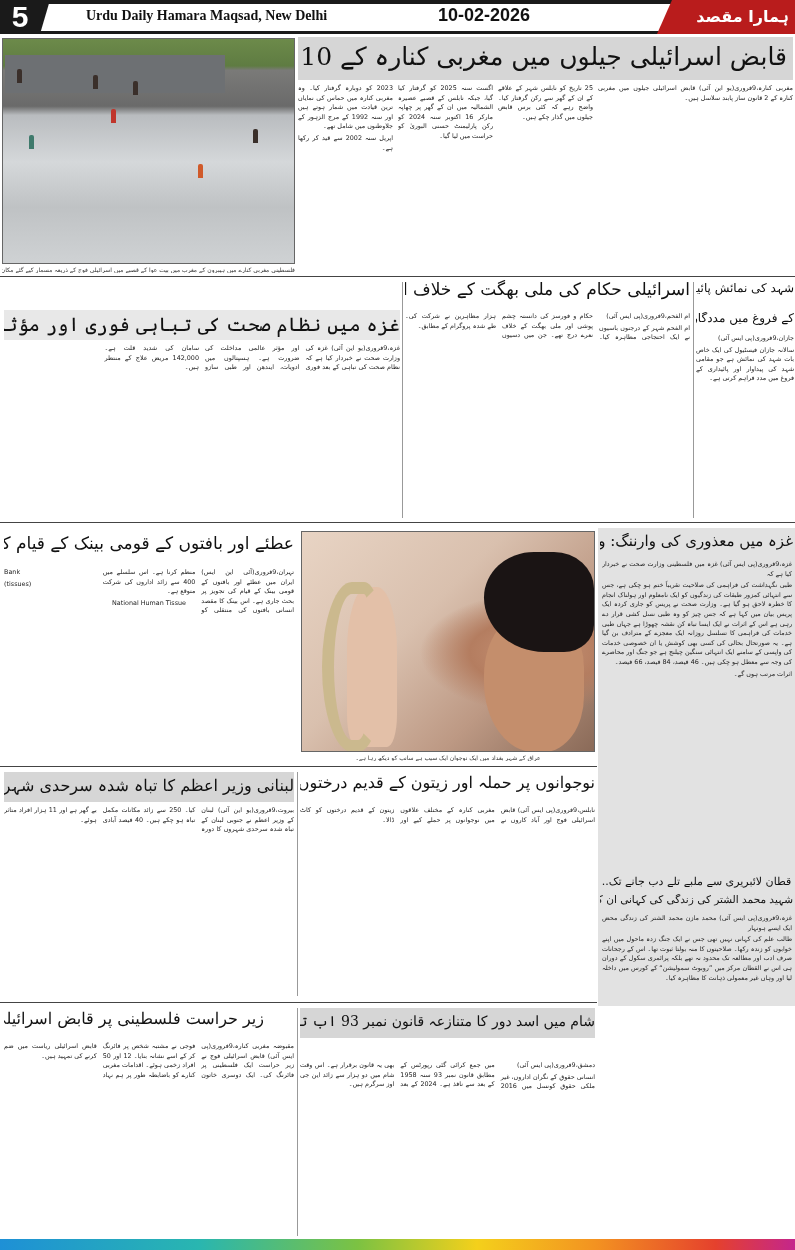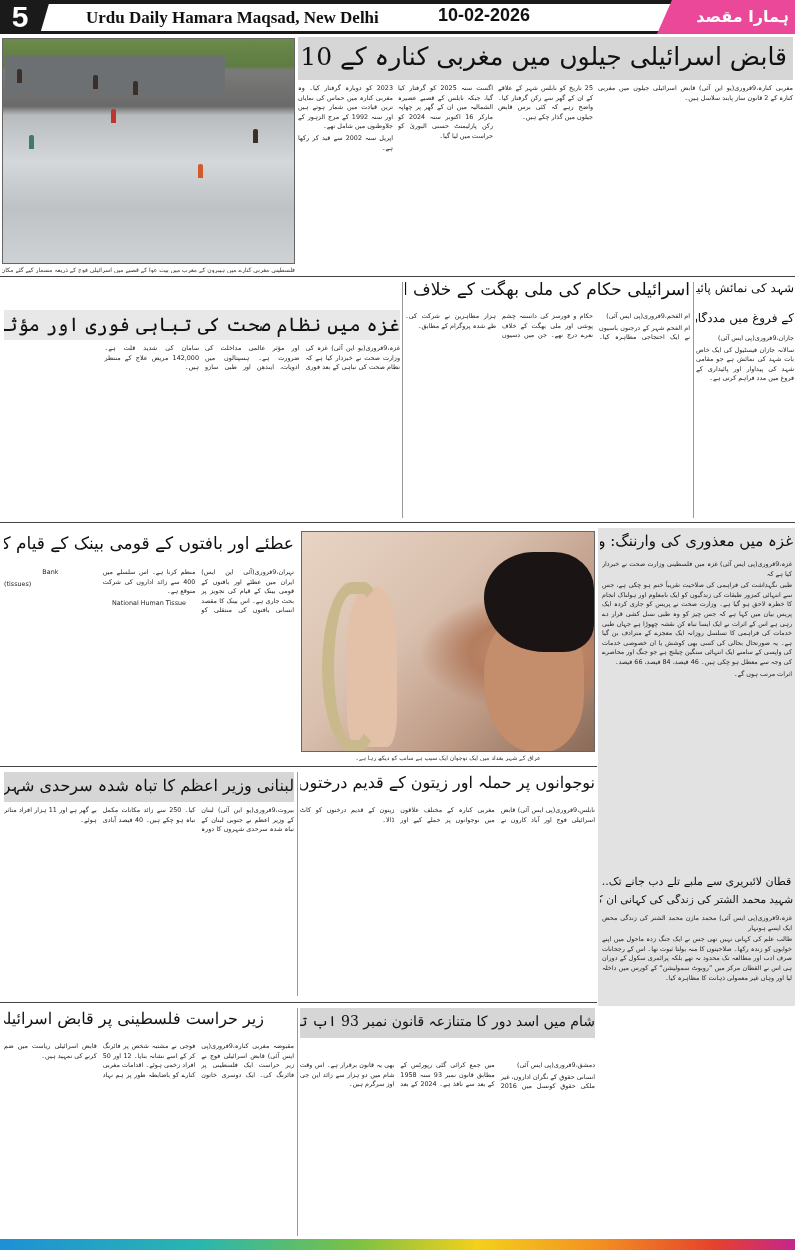--- a/index.html
+++ b/index.html
@@ -1,22 +1,22 @@
 <!DOCTYPE html>
 <html><head>
 <meta charset="utf-8">
 <style>
   *{box-sizing:border-box;margin:0;padding:0;}
   body{width:795px;height:1250px;background:#fff;font-family:"DejaVu Sans",sans-serif;position:relative;overflow:hidden;color:#111;}
   .masthead{position:absolute;left:0;top:0;width:795px;height:34px;background:#fff;border-bottom:3px solid #1a1a1a;}
   .mh-topbar{position:absolute;left:0;top:0;width:795px;height:4px;background:#1a1a1a;}
   .page-num{position:absolute;left:0;top:0;width:50px;height:34px;background:#1a1a1a;color:#fff;font-family:"Liberation Sans",sans-serif;font-weight:bold;font-size:30px;line-height:34px;text-align:center;clip-path:polygon(0 0,100% 0,80% 100%,0 100%);padding-right:10px;}
-  .pub-name{position:absolute;left:86px;top:8px;font-family:"Liberation Serif",serif;font-weight:bold;font-size:17px;}
+  .pub-name{position:absolute;left:86px;top:8px;font-family:"Liberation Serif",serif;font-weight:bold;font-size:14px;}
   .pub-date{position:absolute;left:438px;top:5px;font-family:"Liberation Sans",sans-serif;font-weight:bold;font-size:18px;}
-  .logo{position:absolute;right:0;top:0;width:150px;height:34px;background:#ec4899;color:#fff;font-size:16px;font-weight:bold;line-height:34px;text-align:right;padding-right:6px;clip-path:polygon(18% 0,100% 0,100% 100%,8% 100%);direction:rtl;}
+  .logo{position:absolute;right:0;top:0;width:150px;height:34px;background:#b91c1c;color:#fff;font-size:16px;font-weight:bold;line-height:34px;text-align:right;padding-right:6px;clip-path:polygon(18% 0,100% 0,100% 100%,8% 100%);direction:rtl;}
 
   .photo{position:absolute;overflow:hidden;border:1px solid #666;}
   .caption{position:absolute;font-size:6px;color:#333;direction:rtl;text-align:center;white-space:nowrap;overflow:hidden;}
   .headline{position:absolute;direction:rtl;font-family:"DejaVu Serif",serif;color:#111;white-space:nowrap;overflow:hidden;line-height:1.1;}
   .hl-grey{background:#d6d6d6;}
   .col{position:absolute;direction:rtl;font-size:6.4px;line-height:9.6px;color:#222;text-align:justify;overflow:hidden;}
   .col p{margin-bottom:2px;}
   .rule-v{position:absolute;width:1px;background:#999;}
   .rule-h{position:absolute;height:1px;background:#999;}
   .grey-panel{position:absolute;background:#e2e2e2;}
@@ -97,21 +97,21 @@
   <p>جازان،9فروری(پی ایس آئی)</p>
   <p>سالانہ جازان فیسٹیول کی ایک خاص بات شہد کی نمائش ہے جو مقامی شہد کی پیداوار اور پائیداری کے فروغ میں مدد فراہم کرتی ہے۔</p>
 </div>
 
 <div class="rule-h" style="left:0;top:522px;width:795px;background:#444;"></div>
 
 <div class="headline" style="left:4px;top:534px;width:290px;height:30px;font-size:17px;text-align:center;">عطئے اور بافتوں کے قومی بینک کے قیام کی تجویز پر بحث</div>
 <div class="col" style="left:4px;top:568px;width:290px;height:190px;column-count:3;column-gap:6px;">
   <p>تہران،9فروری(آئی این ایس) ایران میں عطئے اور بافتوں کے قومی بینک کے قیام کی تجویز پر بحث جاری ہے۔ اس بینک کا مقصد انسانی بافتوں کی منتقلی کو منظم کرنا ہے۔ اس سلسلے میں 400 سے زائد اداروں کی شرکت متوقع ہے۔</p>
   <p style="direction:ltr;text-align:center;">National Human Tissue</p>
-  <p style="direction:ltr;text-align:center;margin-top:32px;">Bank</p>
+  <p style="direction:ltr;text-align:left;margin-top:32px;">Bank</p>
   <p style="direction:ltr;text-align:left;">(tissues)</p>
 </div>
 
 <div class="photo" style="left:301px;top:531px;width:294px;height:221px;">
   <div class="snake-bg"></div>
   <div class="face"></div>
   <div class="hair"></div>
   <div class="hand"></div>
   <div class="snake"></div>
 </div>

